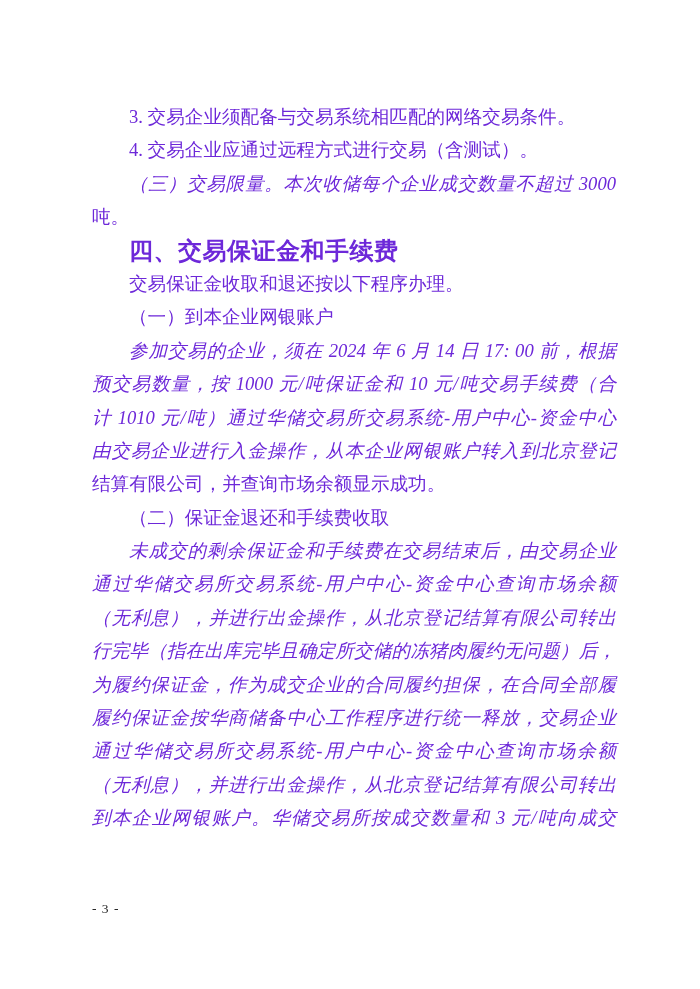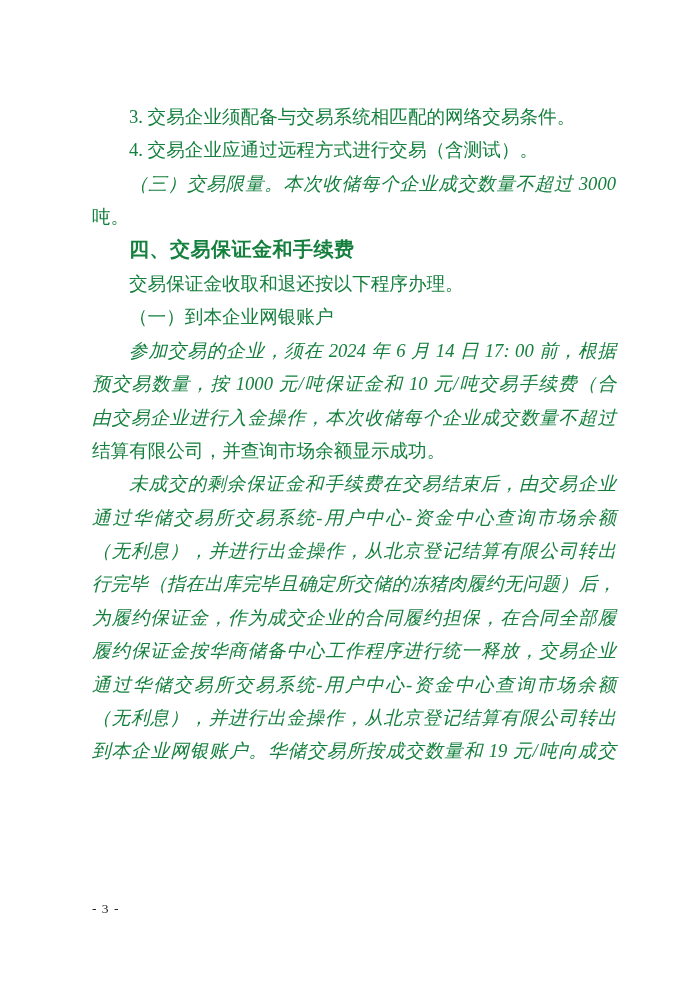--- a/index.html
+++ b/index.html
@@ -20,37 +20,37 @@
   #doc-body {
     position: absolute;
     left: 92px;
     top: 100px;
     width: 524px;
   }
   .line {
     height: 33.4px;
     line-height: 33.4px;
     font-size: 18.6px;
-    color: #15803d;
+    color: #6d28d9;
     text-align: left;
     white-space: nowrap;
   }
   .line.fill {
     white-space: normal;
     text-align: justify;
     text-align-last: justify;
     font-style: italic;
   }
   .line.indent {
     text-indent: 37px;
   }
   .line.bold {
     font-weight: bold;
-    font-family: Liberation Mono, monospace;
-    font-size: 20px;
+    font-family: Liberation Sans, sans-serif;
+    font-size: 24px;
     letter-spacing: 0.5px;
   }
   .page-number {
     position: absolute;
     left: 92px;
     top: 899px;
     font-size: 13.5px;
     line-height: 20px;
     color: #1b1b1b;
     letter-spacing: 1px;
@@ -64,26 +64,28 @@
   <div id="doc-body">
       <div class="line indent">3. 交易企业须配备与交易系统相匹配的网络交易条件。</div>
       <div class="line indent">4. 交易企业应通过远程方式进行交易（含测试）。</div>
       <div class="line indent fill">（三）交易限量。本次收储每个企业成交数量不超过 3000</div>
       <div class="line">吨。</div>
       <div class="line indent bold">四、交易保证金和手续费</div>
       <div class="line indent">交易保证金收取和退还按以下程序办理。</div>
       <div class="line indent">（一）到本企业网银账户</div>
       <div class="line indent fill">参加交易的企业，须在 2024 年 6 月 14 日 17: 00 前，根据</div>
       <div class="line fill">预交易数量，按 1000 元/吨保证金和 10 元/吨交易手续费（合</div>
-      <div class="line fill">由交易企业进行入金操作，本次收储每个企业成交数量不超过</div>
+      <div class="line fill">计 1010 元/吨）通过华储交易所交易系统-用户中心-资金中心</div>
+      <div class="line fill">由交易企业进行入金操作，从本企业网银账户转入到北京登记</div>
       <div class="line">结算有限公司，并查询市场余额显示成功。</div>
+      <div class="line indent">（二）保证金退还和手续费收取</div>
       <div class="line indent fill">未成交的剩余保证金和手续费在交易结束后，由交易企业</div>
       <div class="line fill">通过华储交易所交易系统-用户中心-资金中心查询市场余额</div>
       <div class="line fill">（无利息），并进行出金操作，从北京登记结算有限公司转出</div>
       <div class="line fill">行完毕（指在出库完毕且确定所交储的冻猪肉履约无问题）后，</div>
       <div class="line fill">为履约保证金，作为成交企业的合同履约担保，在合同全部履</div>
       <div class="line fill">履约保证金按华商储备中心工作程序进行统一释放，交易企业</div>
       <div class="line fill">通过华储交易所交易系统-用户中心-资金中心查询市场余额</div>
       <div class="line fill">（无利息），并进行出金操作，从北京登记结算有限公司转出</div>
-      <div class="line fill">到本企业网银账户。华储交易所按成交数量和 19 元/吨向成交</div>
+      <div class="line fill">到本企业网银账户。华储交易所按成交数量和 3 元/吨向成交</div>
     </div>
   <div class="page-number">- 3 -</div>
 </div>
 
 </body></html>

